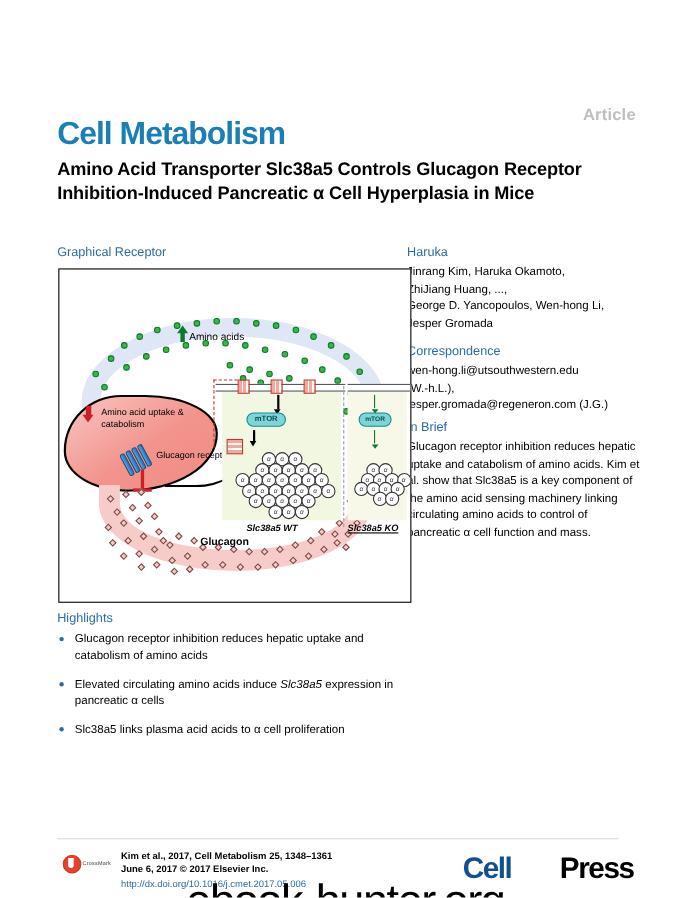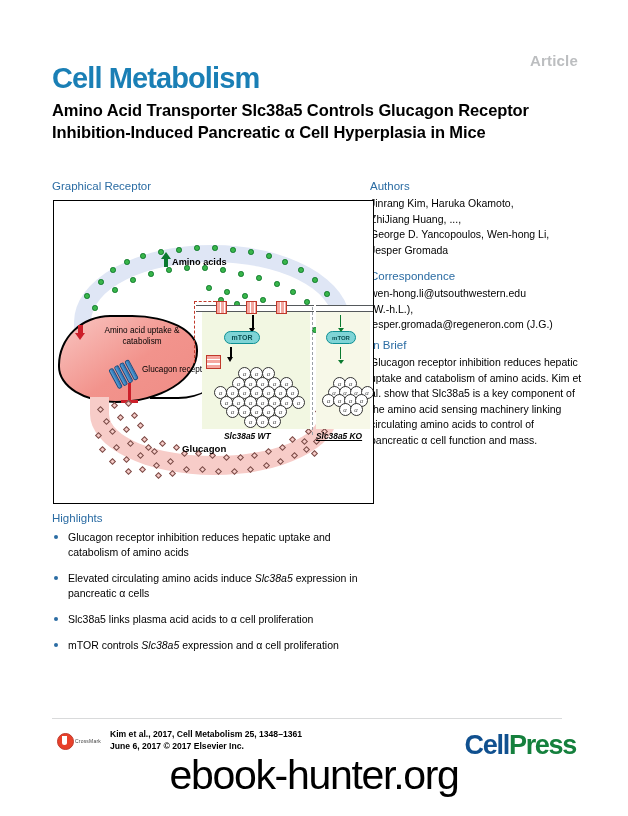--- a/index.html
+++ b/index.html
@@ -12,20 +12,21 @@
     height: 816px;
     position: relative;
     font-family: "Liberation Sans", sans-serif;
     color: #000000;
     overflow: hidden;
   }
 
   .page {
     position: absolute;
     inset: 0;
+    margin-top: 44px;
   }
 
   
   .article-label {
     position: absolute;
     top: 52px;
     right: 50px;
     font-size: 15px;
     font-weight: bold;
     color: #bcbec0;
@@ -127,21 +128,21 @@
     border: 17px solid #dfe6f5;
     border-bottom: none;
     border-radius: 140px 140px 0 0 / 78px 78px 0 0;
     box-sizing: border-box;
   }
   .aa-label {
     position: absolute;
     left: 118px;
     top: 56px;
     font-size: 9.2px;
-    font-weight: bold;
+    font-weight: normal;
     color: #000;
     white-space: nowrap;
   }
   .up-arrow {
     position: absolute;
     left: 108px;
     top: 53px;
     width: 0; height: 0;
   }
   .up-arrow::before {
@@ -190,21 +191,20 @@
     pointer-events: none;
   }
   .liver-text {
     position: absolute;
     left: 38px;
     top: 124px;
     width: 100px;
     font-size: 8.2px;
     line-height: 1.35;
     color: #000;
-    text-align: center;
   }
   .down-arrow-red {
     position: absolute;
     left: 22px;
     top: 124px;
     width: 0; height: 0;
   }
   .down-arrow-red::before {
     content: "";
     position: absolute;
@@ -479,21 +479,21 @@
   #cellpress-logo {
     position: absolute;
     right: 52px;
     top: 730px;
     font-size: 27px;
     font-weight: bold;
     letter-spacing: -1.3px;
     white-space: nowrap;
   }
   #cellpress-logo .cp-cell { color: #10508f; }
-  #cellpress-logo .cp-press { color: #15803d; }
+  #cellpress-logo .cp-press { color: #000000; padding-left: 44px; }
 
   
   #watermark {
     position: absolute;
     left: 0;
     right: 0;
     top: 752px;
     text-align: center;
     font-size: 41px;
     font-weight: normal;
@@ -504,21 +504,21 @@
 </head>
 <body>
 
 <div class="page">
 
   <div class="article-label">Article</div>
   <div class="masthead">Cell Metabolism</div>
   <div class="title">Amino Acid Transporter Slc38a5 Controls Glucagon Receptor Inhibition-Induced Pancreatic α Cell Hyperplasia in Mice</div>
 
   <div class="sec-head" id="graphical-abstract-heading">Graphical Receptor</div>
-  <div class="sec-head" id="authors-heading">Authors</div>
+  <div class="sec-head" id="authors-heading">Haruka</div>
   <div class="sec-head" id="correspondence-heading">Correspondence</div>
   <div class="sec-head" id="inbrief-heading">In Brief</div>
   <div class="sec-head" id="highlights-heading">Highlights</div>
 
   <div class="rcol" id="authors-list">
     <div>Jinrang Kim, Haruka Okamoto,</div>
     <div>ZhiJiang Huang, ...,</div>
     <div>George D. Yancopoulos, Wen-hong Li,</div>
     <div>Jesper Gromada</div>
   </div>
@@ -530,21 +530,20 @@
   </div>
 
   <div class="rcol" id="inbrief-text">
     <div>Glucagon receptor inhibition reduces hepatic uptake and catabolism of amino acids. Kim et al. show that Slc38a5 is a key component of the amino acid sensing machinery linking circulating amino acids to control of pancreatic α cell function and mass.</div>
   </div>
 
   <div id="highlights-list">
       <div class="hl-item"><span class="hl-bullet"></span><span>Glucagon receptor inhibition reduces hepatic uptake and catabolism of amino acids</span></div>
       <div class="hl-item"><span class="hl-bullet"></span><span>Elevated circulating amino acids induce <i>Slc38a5</i> expression in pancreatic α cells</span></div>
       <div class="hl-item"><span class="hl-bullet"></span><span>Slc38a5 links plasma acid acids to α cell proliferation</span></div>
-      <div class="hl-item"><span class="hl-bullet"></span><span>mTOR controls <i>Slc38a5</i> expression and α cell proliferation</span></div>
     </div>
 
   <div id="graphical-abstract-figure">
     <div class="fig-inner">
 
       <div class="aa-band"></div>
       <div id="aa-dots">
           <div class="aa-dot" style="left: 30px; top: 92px;"></div>
           <div class="aa-dot" style="left: 44px; top: 78px;"></div>
           <div class="aa-dot" style="left: 38px; top: 104px;"></div>
@@ -766,17 +765,18 @@
       <div class="panel-caption cap-ko">Slc38a5 KO</div>
     </div>
   </div>
 
   <div id="footer-rule"></div>
   <div id="crossmark-logo"></div>
   <div id="crossmark-label">CrossMark</div>
   <div id="citation-block">
     <div>Kim et al., 2017, Cell Metabolism 25, 1348–1361</div>
     <div>June 6, 2017 © 2017 Elsevier Inc.</div>
+    <div id="citation-doi">http://dx.doi.org/10.1016/j.cmet.2017.05.006</div>
   </div>
   <div id="cellpress-logo"><span class="cp-cell">Cell</span><span class="cp-press">Press</span></div>
 
   <div id="watermark">ebook-hunter.org</div>
 </div>
 
 </body></html>

